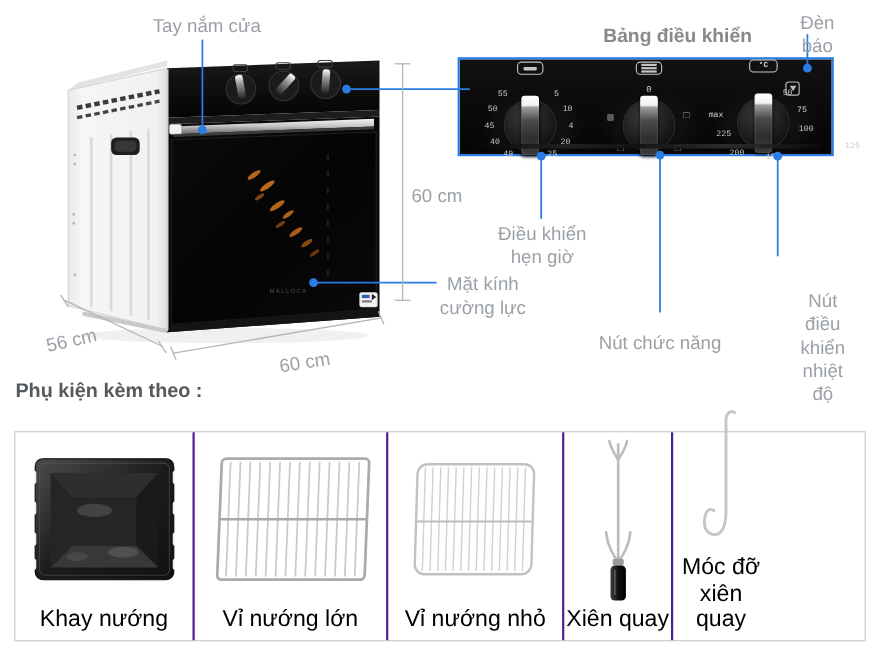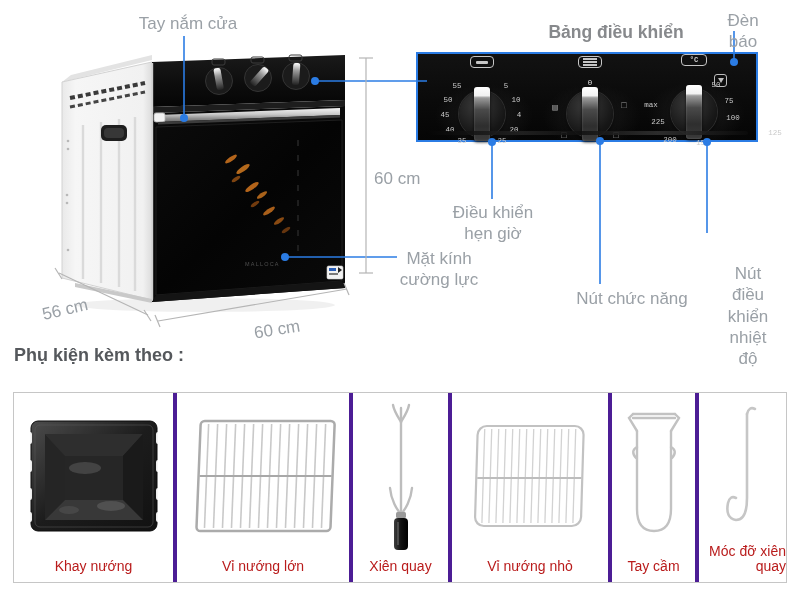--- a/index.html
+++ b/index.html
@@ -68,28 +68,28 @@
   #lamp-icon .tri{width:0;height:0;border-left:3px solid transparent;border-right:3px solid transparent;border-top:5px solid #bdbdbd;}
   
   #accessories-heading{
     position:absolute;left:14px;top:345px;font-size:18px;font-weight:bold;color:#55585c;
   }
   #accessories-table{
     position:absolute;left:13px;top:392px;width:774px;height:191px;
     box-sizing:border-box;border:1px solid #c6c6c6;display:flex;background:#fff;
   }
   .acc-cell{
-    box-sizing:border-box;border-right:4px solid #4c1d95;
+    box-sizing:border-box;border-right:2px solid #4c1d95;
     display:flex;flex-direction:column;align-items:center;justify-content:flex-end;
     padding-bottom:7px;
   }
   .acc-cell:last-child{border-right:none;}
   .acc-art{flex:1;display:flex;align-items:center;justify-content:center;width:100%;}
   .acc-label{
-    color:#b91c1c;font-size:14px;line-height:1.12;text-align:right;white-space:pre-line;
+    color:#000000;font-size:21px;line-height:1.12;text-align:center;white-space:pre-line;
   }
   svg{display:block;}
 </style>
 </head>
 <body>
 
 <svg class="abs" style="left:55px;top:45px;" width="300" height="270" viewBox="0 0 300 270">
   <defs>
     <linearGradient id="sideG" x1="0" y1="0" x2="1" y2="0">
       <stop offset="0" stop-color="#e9e9e9"></stop>
@@ -220,21 +220,21 @@
   <div class="knob" style="left:14px;top:2px;">
     <div class="knob-icon">
         <span class="halfbar"></span>
       </div>
     <div class="knob-circle"></div>
     <div class="knob-handle"></div>
   <span class="tick num" style="left: 25px; top: 31px;">55</span>
       <span class="tick num" style="left: 16px; top: 45px;">50</span>
       <span class="tick num" style="left: 13px; top: 60px;">45</span>
       <span class="tick num" style="left: 18px; top: 75px;">40</span>
-      <span class="tick num" style="left: 30px; top: 86px;">35</span>
+      <span class="tick num" style="left: 30px; top: 86px;">49</span>
       <span class="tick num" style="left: 74px; top: 31px;">5</span>
       <span class="tick num" style="left: 84px; top: 45px;">10</span>
       <span class="tick num" style="left: 87px; top: 60px;">4</span>
       <span class="tick num" style="left: 82px; top: 75px; text-align: center;">20</span>
       <span class="tick num" style="left: 70px; top: 86px;">25</span>
     </div>
   <div class="knob" style="left:122px;top:2px;">
     <div class="knob-icon">
         <span class="bar"></span>
       </div>
@@ -299,21 +299,21 @@
   </g>
 </svg>
 
 <div class="callout" style="left:188px;top:13px;">Tay nắm cửa</div>
 <div class="callout bold" style="left:616px;top:22px;font-size:17.5px;">Bảng điều khiển</div>
 <div class="callout" style="left:743px;top:10px;">Đèn báo</div>
 <div class="callout" style="left:427px;top:248px;margin-left:12px;">Mặt kính
 cường lực</div>
 <div class="callout" style="left:493px;top:202px;">Điều khiển
 hẹn giờ</div>
-<div class="callout" style="left:600px;top:288px;margin-left:32px;">Nút chức năng</div>
+<div class="callout" style="left:600px;top:301px;">Nút chức năng</div>
 <div class="callout" style="left:748px;top:237px;margin-top:26px;">Nút điều khiển
 nhiệt độ</div>
 <div class="dim-label" style="left:374px;top:169px;">60 cm</div>
 <div class="dim-label" style="left:42px;top:300px;transform:rotate(-13deg);">56 cm</div>
 <div class="dim-label" style="left:254px;top:320px;transform:rotate(-9deg);">60 cm</div>
 
 <div id="accessories-heading">Phụ kiện kèm theo :</div>
 
 <div id="accessories-table">
 
@@ -373,45 +373,20 @@
             <line x1="124" y1="9" x2="124" y2="113"></line>
               <line x1="133" y1="9" x2="133" y2="113"></line>
           </g>
           <line x1="9" y1="61" x2="141" y2="61" stroke="#a8a8a8" stroke-width="2.2"></line>
         </g>
       </svg>
     </div>
     <div class="acc-label">Vỉ nướng lớn</div>
   </div>
 
-  <div class="acc-cell" style="width:99px;">
-    <div class="acc-art">
-      <svg width="72" height="152" viewBox="0 0 72 152">
-        <defs>
-          <linearGradient id="skewerHandleG" x1="0" y1="0" x2="1" y2="0">
-            <stop offset="0" stop-color="#3e3e3e"></stop>
-              <stop offset="0.5" stop-color="#111"></stop>
-              <stop offset="1" stop-color="#000"></stop>
-          </linearGradient>
-        </defs>
-        <g stroke="#bdbdbd" stroke-width="2.4" fill="none" stroke-linecap="round">
-          <line x1="36" y1="8" x2="36" y2="118"></line>
-          <path d="M36,22 C33,17 29,11 28,5"></path>
-          <path d="M36,22 C39,17 43,11 44,5"></path>
-          <path d="M36,114 C32,110 26,100 25,88"></path>
-          <path d="M36,114 C40,110 46,100 47,88"></path>
-        </g>
-        <rect x="31" y="112" width="10" height="6" rx="1.5" fill="#9a9a9a"></rect>
-        <rect x="29" y="118" width="14" height="32" rx="4" fill="url(#skewerHandleG)"></rect>
-        <line x1="33" y1="122" x2="33" y2="145" stroke="#666" stroke-width="1.2"></line>
-      </svg>
-    </div>
-    <div class="acc-label">Xiên quay</div>
-  </div>
-
   <div class="acc-cell" style="width:160px;">
     <div class="acc-art">
       <svg width="126" height="112" viewBox="0 0 126 112">
         <g transform="matrix(1,0,-0.03,1,3,0)">
           <rect x="8" y="6" width="106" height="100" rx="9" fill="#ffffff" stroke="#c2c2c2" stroke-width="2.2"></rect>
           <g stroke="#d2d2d2" stroke-width="1.3">
             <line x1="15" y1="9" x2="15" y2="103"></line>
               <line x1="22" y1="9" x2="22" y2="103"></line>
             <line x1="29" y1="9" x2="29" y2="103"></line>
               <line x1="36" y1="9" x2="36" y2="103"></line>
@@ -426,36 +401,45 @@
             <line x1="99" y1="9" x2="99" y2="103"></line>
               <line x1="106" y1="9" x2="106" y2="103"></line>
           </g>
           <line x1="9" y1="58" x2="113" y2="58" stroke="#bdbdbd" stroke-width="1.8"></line>
         </g>
       </svg>
     </div>
     <div class="acc-label">Vỉ nướng nhỏ</div>
   </div>
 
-  <div class="acc-cell" style="width:87px;">
+  <div class="acc-cell" style="width:99px;">
     <div class="acc-art">
-      <svg width="78" height="150" viewBox="0 0 78 150">
-        <g stroke="#c2c2c2" stroke-width="2.4" fill="none" stroke-linecap="round">
-          <path d="M18,13 H60"></path>
-          <path d="M18,17 H60"></path>
-          <path d="M18,13 L14,17 L22,30"></path>
-          <path d="M60,13 L64,17 L56,30"></path>
-          <path d="M22,30 L22,108 Q22,130 39,130 Q56,130 56,108 L56,30"></path>
-          <path d="M22,46 q-7,4 -1,11"></path>
-          <path d="M56,46 q7,4 1,11"></path>
-        </g>
+      <svg width="72" height="152" viewBox="0 0 72 152">
+        <defs>
+          <linearGradient id="skewerHandleG" x1="0" y1="0" x2="1" y2="0">
+            <stop offset="0" stop-color="#3e3e3e"></stop>
+              <stop offset="0.5" stop-color="#111"></stop>
+              <stop offset="1" stop-color="#000"></stop>
+          </linearGradient>
+        </defs>
+        <g stroke="#bdbdbd" stroke-width="2.4" fill="none" stroke-linecap="round">
+          <line x1="36" y1="8" x2="36" y2="118"></line>
+          <path d="M36,22 C33,17 29,11 28,5"></path>
+          <path d="M36,22 C39,17 43,11 44,5"></path>
+          <path d="M36,114 C32,110 26,100 25,88"></path>
+          <path d="M36,114 C40,110 46,100 47,88"></path>
+        </g>
+        <rect x="31" y="112" width="10" height="6" rx="1.5" fill="#9a9a9a"></rect>
+        <rect x="29" y="118" width="14" height="32" rx="4" fill="url(#skewerHandleG)"></rect>
+        <line x1="33" y1="122" x2="33" y2="145" stroke="#666" stroke-width="1.2"></line>
       </svg>
     </div>
-    <div class="acc-label">Tay cầm</div>
+    <div class="acc-label">Xiên quay</div>
   </div>
+
 
   <div class="acc-cell" style="width:87px;">
     <div class="acc-art">
       <svg width="60" height="140" viewBox="0 0 60 140">
         <g stroke="#c6c6c6" stroke-width="2.6" fill="none" stroke-linecap="round">
           <path d="M34,16 Q36,8 42,11"></path>
           <path d="M34,16 L34,100 Q34,122 23,122 Q12,120 15,105 Q17,97 23,100"></path>
         </g>
       </svg>
     </div>

